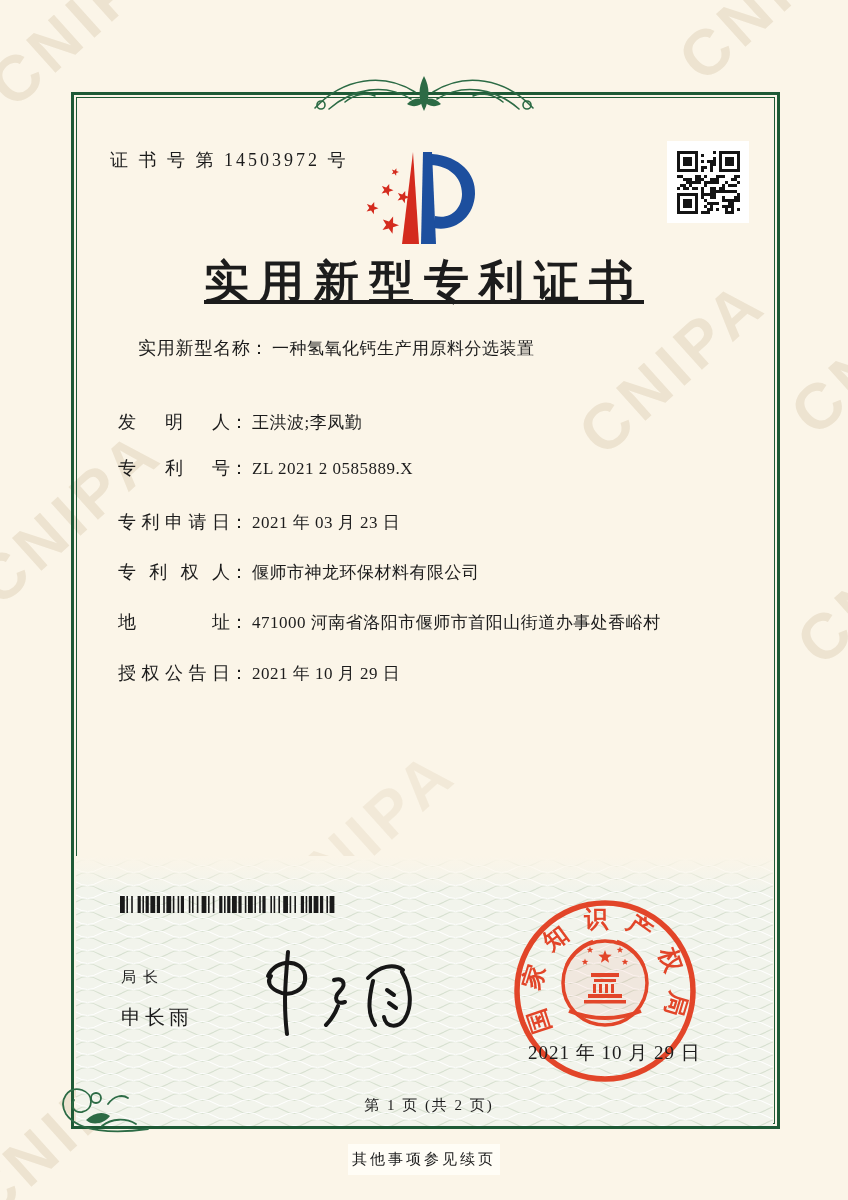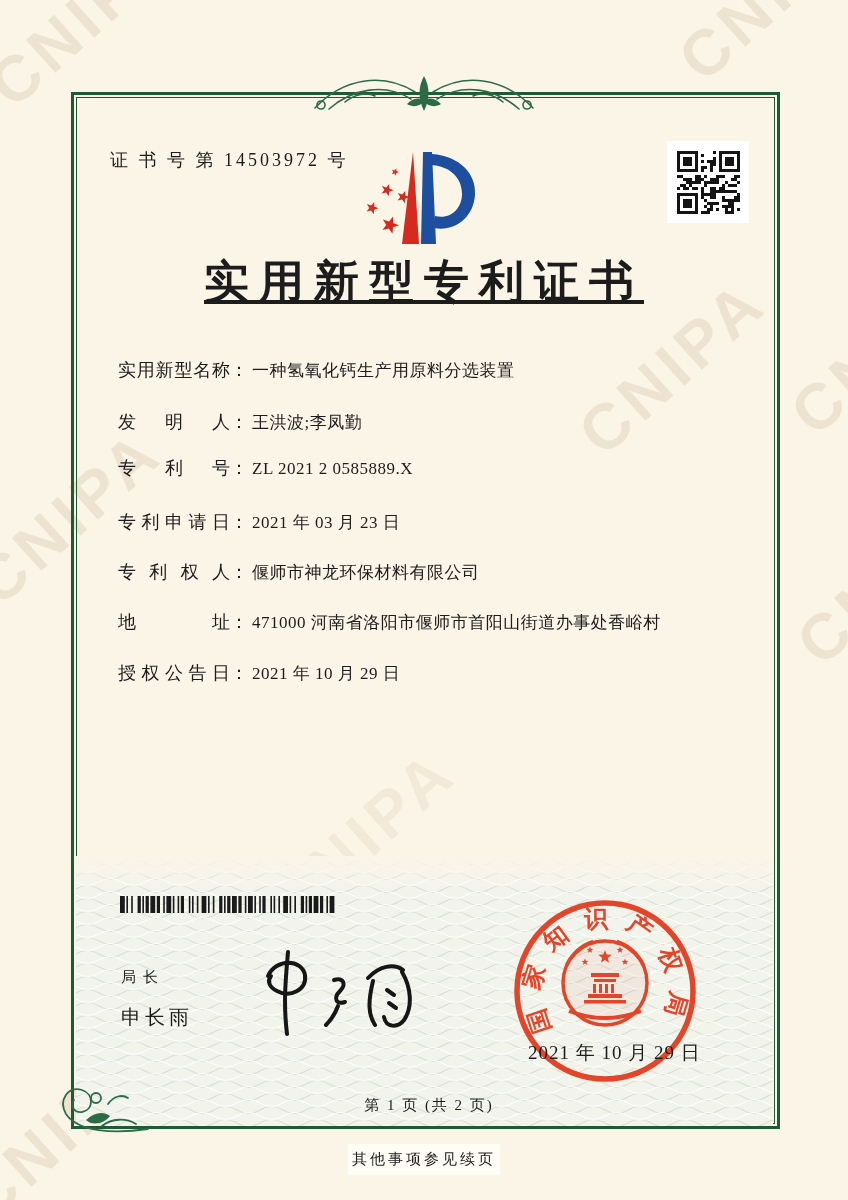--- a/index.html
+++ b/index.html
@@ -237,21 +237,21 @@
         <rect x="48" y="6" width="9" height="9" fill="#141414"></rect>
         <rect x="0" y="42" width="21" height="21"></rect>
         <rect x="3" y="45" width="15" height="15" fill="#ffffff"></rect>
         <rect x="6" y="48" width="9" height="9" fill="#141414"></rect>
       </g>
   </svg>
 </div>
 
 <div class="title">实用新型专利证书</div>
 
-<div class="row" style="top:358px;">
+<div class="row" style="top:336px;margin-left:20px;">
   <span class="lab">实用新型名称</span><span class="colon">：</span>
   <span class="val">一种氢氧化钙生产用原料分选装置</span>
 </div>
 <div class="row" style="top:410px;">
   <span class="lab">发明人</span><span class="colon">：</span>
   <span class="val">王洪波;李凤勤</span>
 </div>
 <div class="row" style="top:456px;">
   <span class="lab">专利号</span><span class="colon">：</span>
   <span class="val">ZL 2021 2 0585889.X</span>

